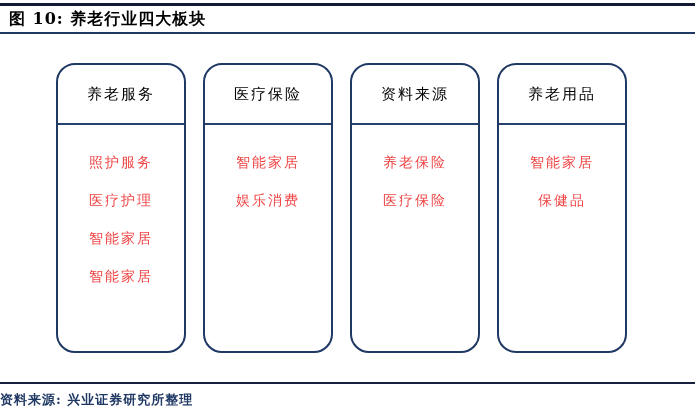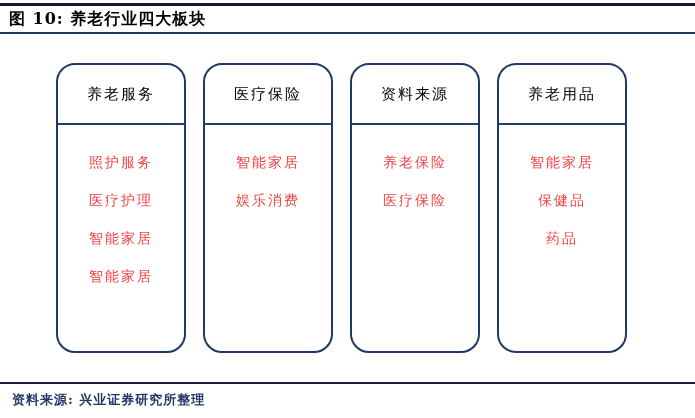--- a/index.html
+++ b/index.html
@@ -80,21 +80,21 @@
   }
   .bottom-rule {
     position: absolute;
     left: 0; right: 0;
     top: 382px;
     height: 2px;
     background: #17213d;
   }
   .source-line {
     position: absolute;
-    left: 12px;
+    left: 0;
     top: 391px;
     font-size: 13px;
     font-weight: bold;
     color: #1f3864;
     letter-spacing: 1px;
     white-space: nowrap;
   }
 </style>
 </head>
 <body>
@@ -127,20 +127,19 @@
       <div class="sector-box-items">
         <div class="sector-box-item">养老保险</div>
         <div class="sector-box-item">医疗保险</div>
       </div>
     </div>
     <div class="sector-box">
       <div class="sector-box-header">养老用品</div>
       <div class="sector-box-items">
         <div class="sector-box-item">智能家居</div>
         <div class="sector-box-item">保健品</div>
-        <div class="sector-box-item">药品</div>
       </div>
     </div>
   </div>
 
 <div class="bottom-rule"></div>
 
 <div class="source-line">资料来源: 兴业证券研究所整理</div>
 
 </body></html>

